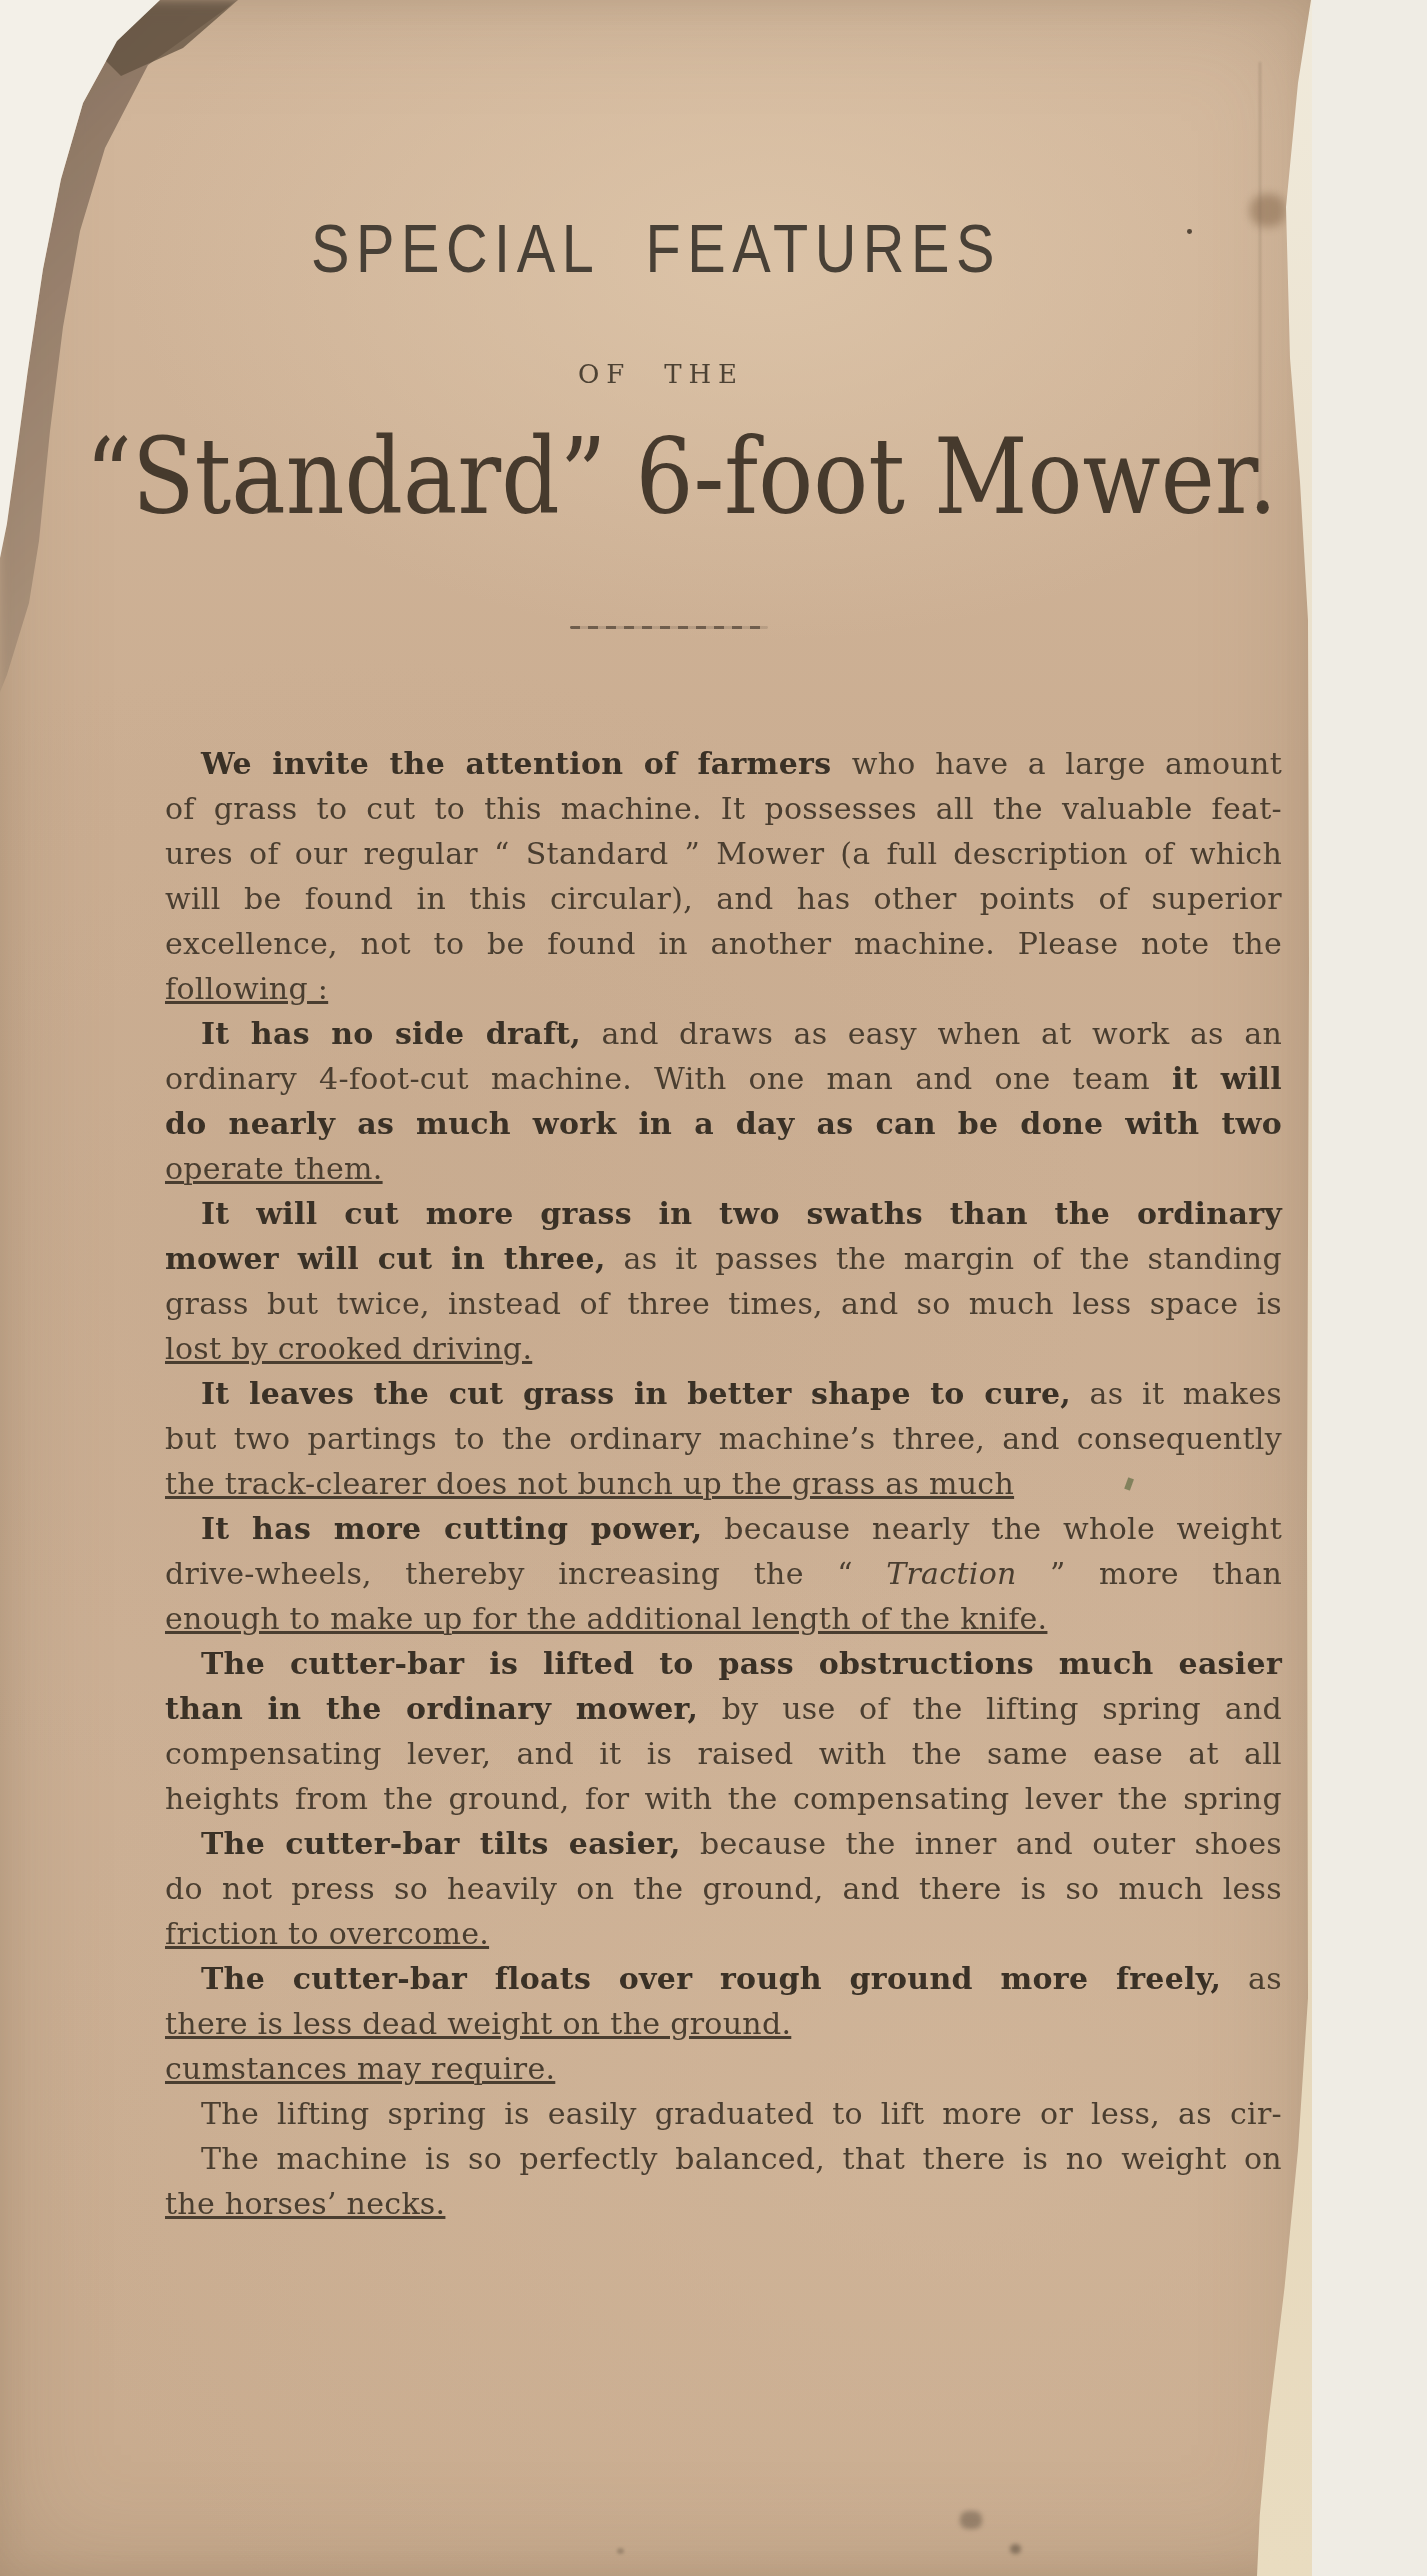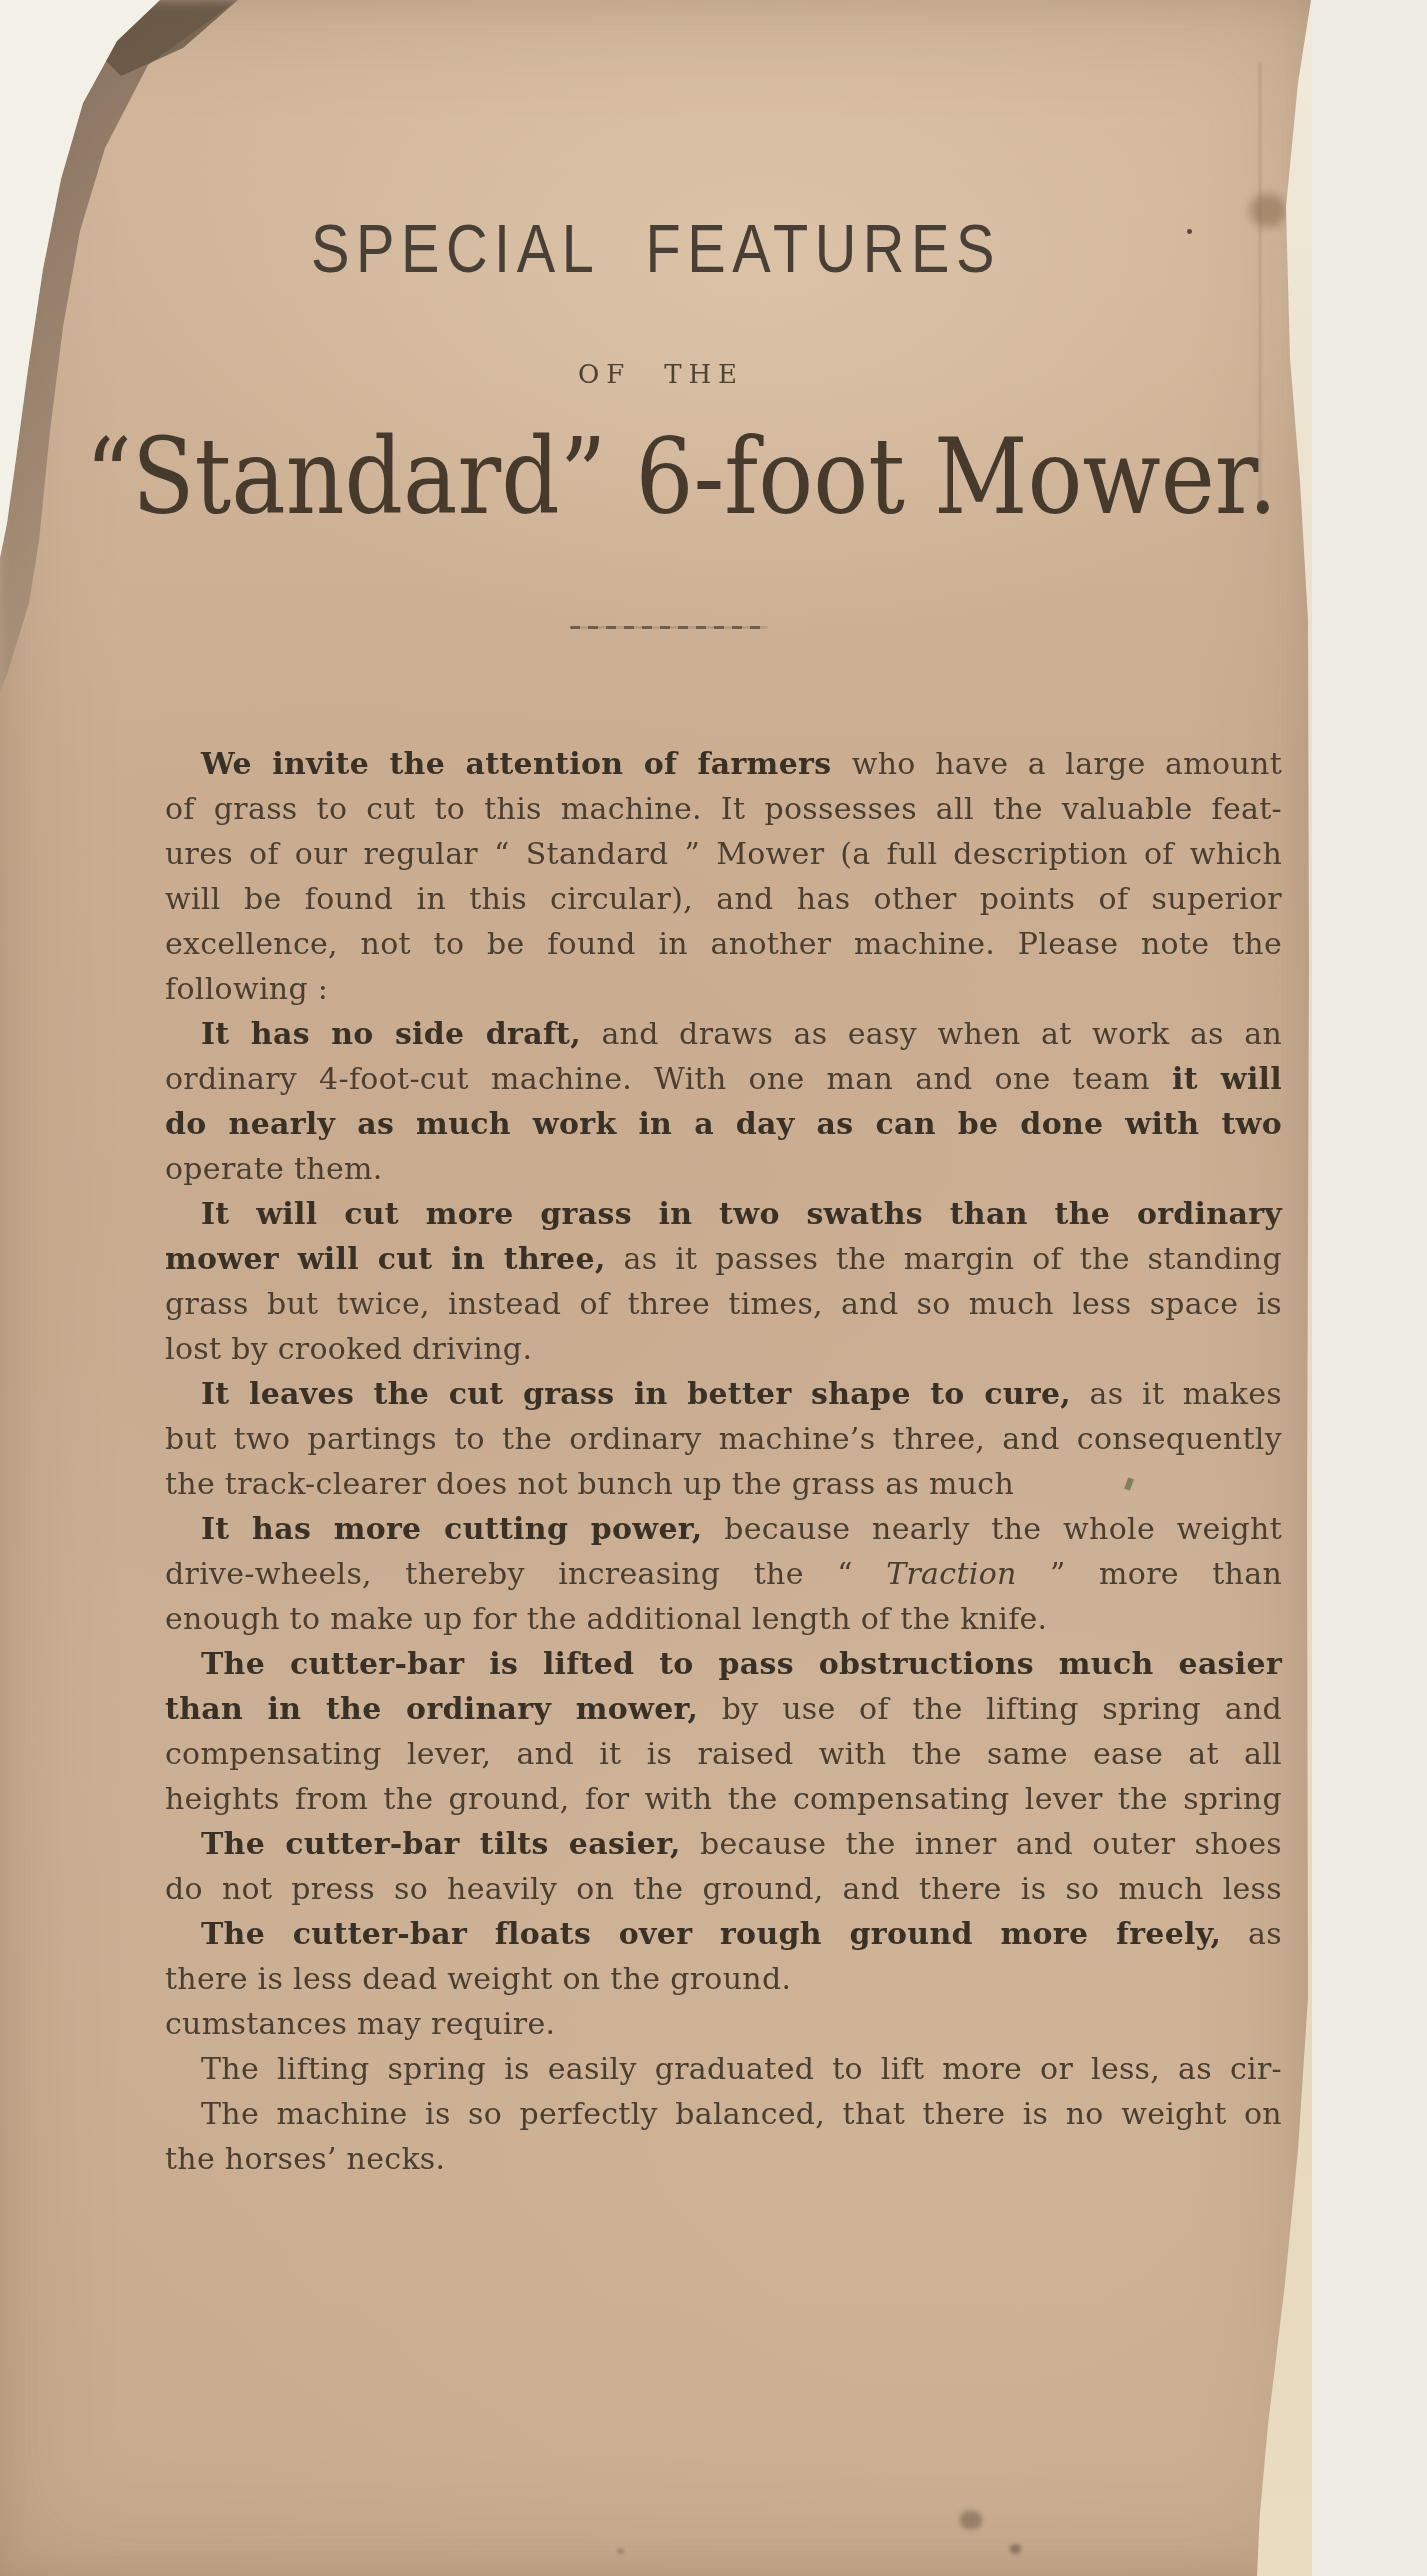--- a/index.html
+++ b/index.html
@@ -28,21 +28,21 @@
   .divider{position:absolute;top:626px;left:570px;width:198px;height:2.8px;border-radius:1.4px;
     background:
       repeating-linear-gradient(90deg, rgba(62,51,40,.6) 0 10.3px, rgba(62,51,40,0) 10.3px 18px),
       linear-gradient(rgba(62,51,40,.15), rgba(62,51,40,.15));
     filter:blur(0.5px);}
   
   .bodytext{position:absolute;top:701px;left:165px;width:1117px;color:#4a3e30;
     font-size:30px;line-height:45px;letter-spacing:0.3px;margin-top:40px;}
   .para{margin:0;}
   .line{text-align:justify;text-align-last:justify;white-space:nowrap;}
-  .line.last{text-align-last:left;white-space:normal;}
+  .line.last{text-align-last:left;white-space:normal;text-decoration:underline;}
   .line.first{text-indent:36px;}
   .b{font-weight:700;color:#3a3126;}
   .i{font-style:italic;}
   .r{}
   
   .tear-stain{position:absolute;top:0;left:0;width:262px;height:703px;opacity:.8;filter:blur(4.8px);
     background:linear-gradient(135deg,#6f5c4d 0%,#8a7462 35%,#a18a74 70%,rgba(161,138,116,0) 100%);
     clip-path:polygon(160px 0,238px 0,148px 65px,105px 148px,80px 231px,63px 327px,50px 431px,39px 541px,29px 603px,6.9px 675px,0 692px,0 558px,6.9px 524px,16.5px 455px,27.6px 372px,43px 269px,61px 179px,83px 103px,117px 41px);}
   .tear-dark{position:absolute;top:0;left:38px;width:207px;height:90px;opacity:.75;filter:blur(6.2px);
     background:#60503f;clip-path:polygon(69px 0,200px 0,145px 48px,83px 76px,41px 34px);}
@@ -107,20 +107,21 @@
         </div>
         <div class="para">
           <div class="line first"><span class="b">The cutter-bar is lifted to pass obstructions much easier</span></div>
           <div class="line"><span class="b">than in the ordinary mower,</span><span class="r"> by use of the lifting spring and</span></div>
           <div class="line"><span class="r">compensating lever, and it is raised with the same ease at all</span></div>
           <div class="line"><span class="r">heights from the ground, for with the compensating lever the spring</span></div>
         </div>
         <div class="para">
           <div class="line first"><span class="b">The cutter-bar tilts easier,</span><span class="r"> because the inner and outer shoes</span></div>
           <div class="line"><span class="r">do not press so heavily on the ground, and there is so much less</span></div>
+          <div class="line last"><span class="r">friction to overcome.</span></div>
         </div>
         <div class="para">
           <div class="line first"><span class="b">The cutter-bar floats over rough ground more freely,</span><span class="r"> as</span></div>
           <div class="line last"><span class="r">there is less dead weight on the ground.</span></div>
         </div>
         <div class="para">
           <div class="line last"><span class="r">cumstances may require.</span></div>
           <div class="line first"><span class="r">The lifting spring is easily graduated to lift more or less, as cir-</span></div>
         </div>
         <div class="para">

